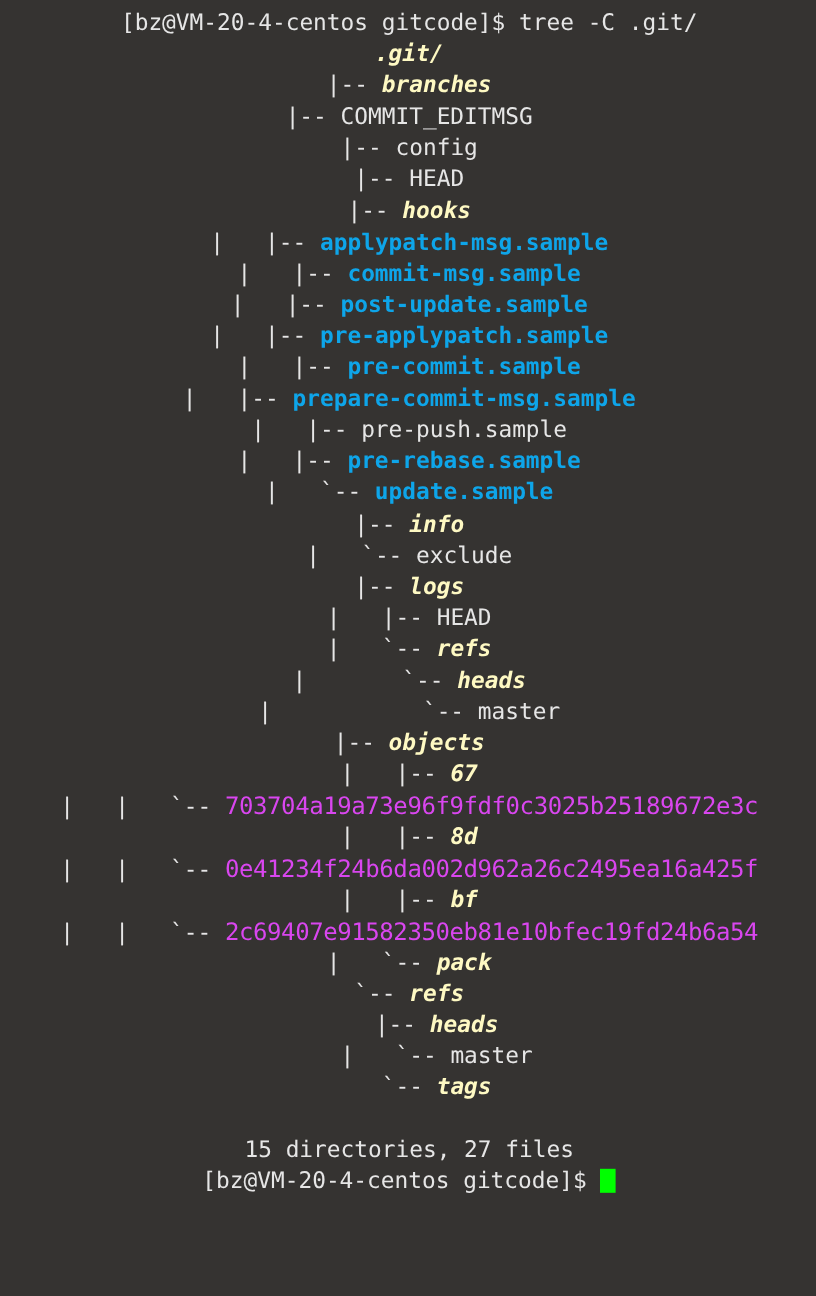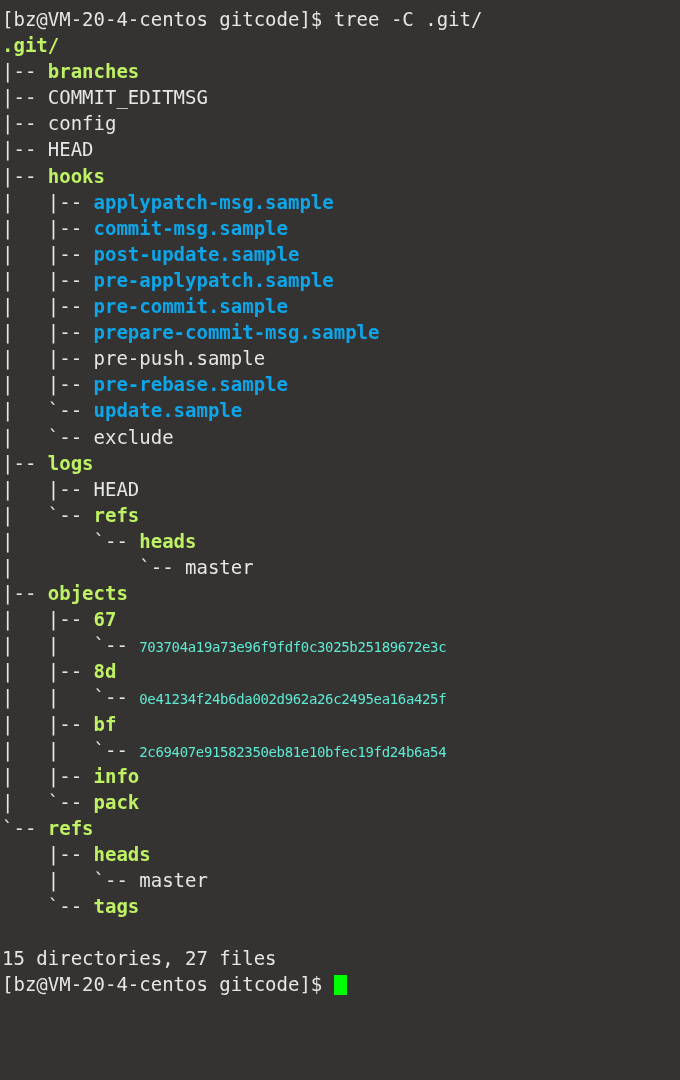--- a/index.html
+++ b/index.html
@@ -12,36 +12,37 @@
     width: 680px;
     height: 1080px;
     background: #353331;
     overflow: hidden;
     font-family: "DejaVu Sans Mono", "Liberation Mono", monospace;
     font-size: 19px;
     line-height: 26.1px;
     color: #e6e6e6;
     padding: 6px 0 0 2px;
     box-sizing: border-box;
+    text-align: center;
     -webkit-font-smoothing: none;
   }
   .line {
     height: 26.1px;
     white-space: pre;
     letter-spacing: 0px;
   }
   .seg { white-space: pre; }
   .prefix { color: #e6e6e6; }
-  .dir { color: #bef264; font-weight: bold; }
+  .dir { color: #fef9c3; font-weight: bold; font-style: italic; }
   .exe { color: #0ea5e9; font-weight: bold; }
   .file { color: #e6e6e6; margin-top: 24px; }
   .prompt { color: #e6e6e6; }
   .hash {
-    color: #5eead4;
-    font-size: 14px;
+    color: #d946ef;
+    font-size: 20px;
     font-family: "DejaVu Sans Mono", "Liberation Mono", monospace;
     letter-spacing: -0.35px;
   }
   .cursor {
     display: inline-block;
     width: 13px;
     height: 20px;
     background: #00ff00;
     vertical-align: -4px;
   }
@@ -63,34 +64,34 @@
       <div class="line"><span class="seg prefix">|-- </span><span class="seg dir">hooks</span></div>
       <div class="line"><span class="seg prefix">|   |-- </span><span class="seg exe">applypatch-msg.sample</span></div>
       <div class="line"><span class="seg prefix">|   |-- </span><span class="seg exe">commit-msg.sample</span></div>
       <div class="line"><span class="seg prefix">|   |-- </span><span class="seg exe">post-update.sample</span></div>
       <div class="line"><span class="seg prefix">|   |-- </span><span class="seg exe">pre-applypatch.sample</span></div>
       <div class="line"><span class="seg prefix">|   |-- </span><span class="seg exe">pre-commit.sample</span></div>
       <div class="line"><span class="seg prefix">|   |-- </span><span class="seg exe">prepare-commit-msg.sample</span></div>
       <div class="line"><span class="seg prefix">|   |-- </span><span class="seg file">pre-push.sample</span></div>
       <div class="line"><span class="seg prefix">|   |-- </span><span class="seg exe">pre-rebase.sample</span></div>
       <div class="line"><span class="seg prefix">|   `-- </span><span class="seg exe">update.sample</span></div>
+      <div class="line"><span class="seg prefix">|-- </span><span class="seg dir">info</span></div>
       <div class="line"><span class="seg prefix">|   `-- </span><span class="seg file">exclude</span></div>
       <div class="line"><span class="seg prefix">|-- </span><span class="seg dir">logs</span></div>
       <div class="line"><span class="seg prefix">|   |-- </span><span class="seg file">HEAD</span></div>
       <div class="line"><span class="seg prefix">|   `-- </span><span class="seg dir">refs</span></div>
       <div class="line"><span class="seg prefix">|       `-- </span><span class="seg dir">heads</span></div>
       <div class="line"><span class="seg prefix">|           `-- </span><span class="seg file">master</span></div>
       <div class="line"><span class="seg prefix">|-- </span><span class="seg dir">objects</span></div>
       <div class="line"><span class="seg prefix">|   |-- </span><span class="seg dir">67</span></div>
       <div class="line"><span class="seg prefix">|   |   `-- </span><span class="seg hash">703704a19a73e96f9fdf0c3025b25189672e3c</span></div>
       <div class="line"><span class="seg prefix">|   |-- </span><span class="seg dir">8d</span></div>
       <div class="line"><span class="seg prefix">|   |   `-- </span><span class="seg hash">0e41234f24b6da002d962a26c2495ea16a425f</span></div>
       <div class="line"><span class="seg prefix">|   |-- </span><span class="seg dir">bf</span></div>
       <div class="line"><span class="seg prefix">|   |   `-- </span><span class="seg hash">2c69407e91582350eb81e10bfec19fd24b6a54</span></div>
-      <div class="line"><span class="seg prefix">|   |-- </span><span class="seg dir">info</span></div>
       <div class="line"><span class="seg prefix">|   `-- </span><span class="seg dir">pack</span></div>
       <div class="line"><span class="seg prefix">`-- </span><span class="seg dir">refs</span></div>
       <div class="line"><span class="seg prefix">    |-- </span><span class="seg dir">heads</span></div>
       <div class="line"><span class="seg prefix">    |   `-- </span><span class="seg file">master</span></div>
       <div class="line"><span class="seg prefix">    `-- </span><span class="seg dir">tags</span></div>
     </div>
 
   <div class="blank"></div>
 
   <div class="line"><span class="file">15 directories, 27 files</span></div>

